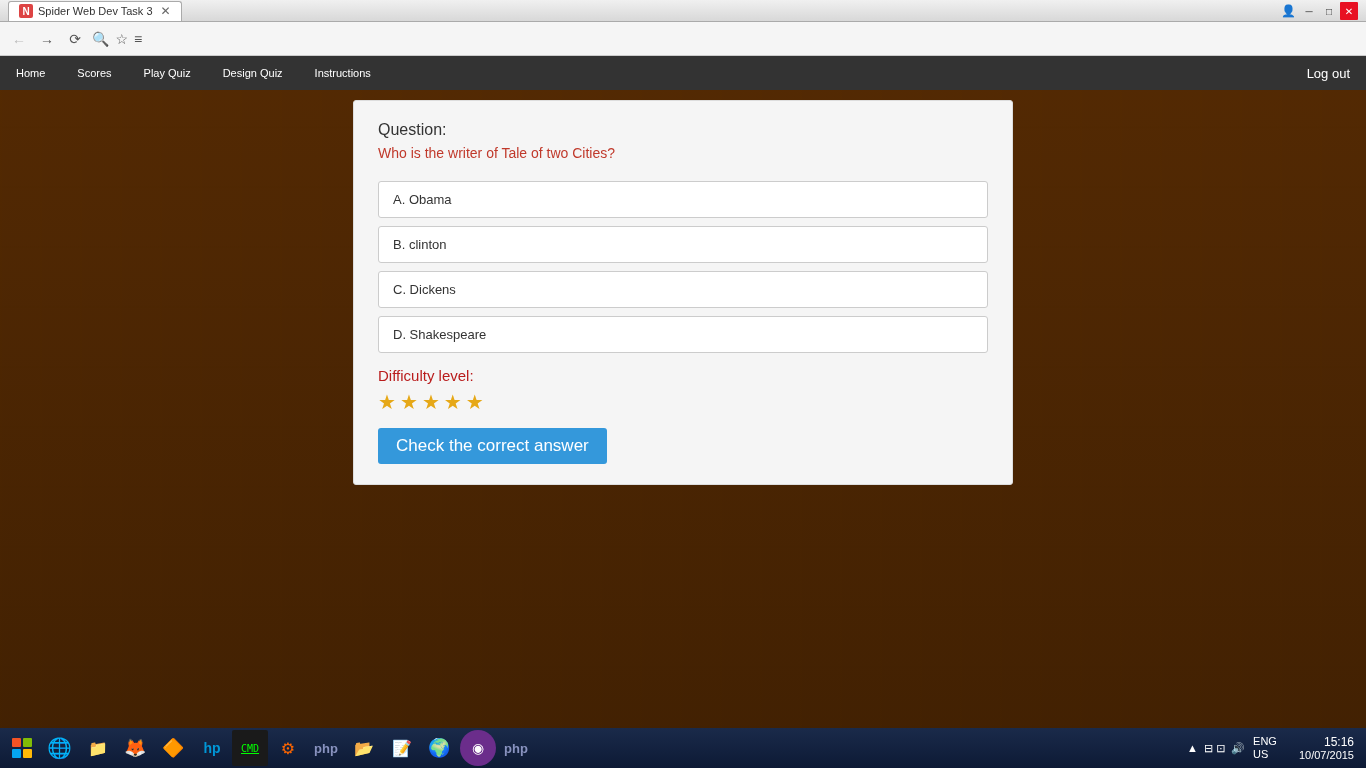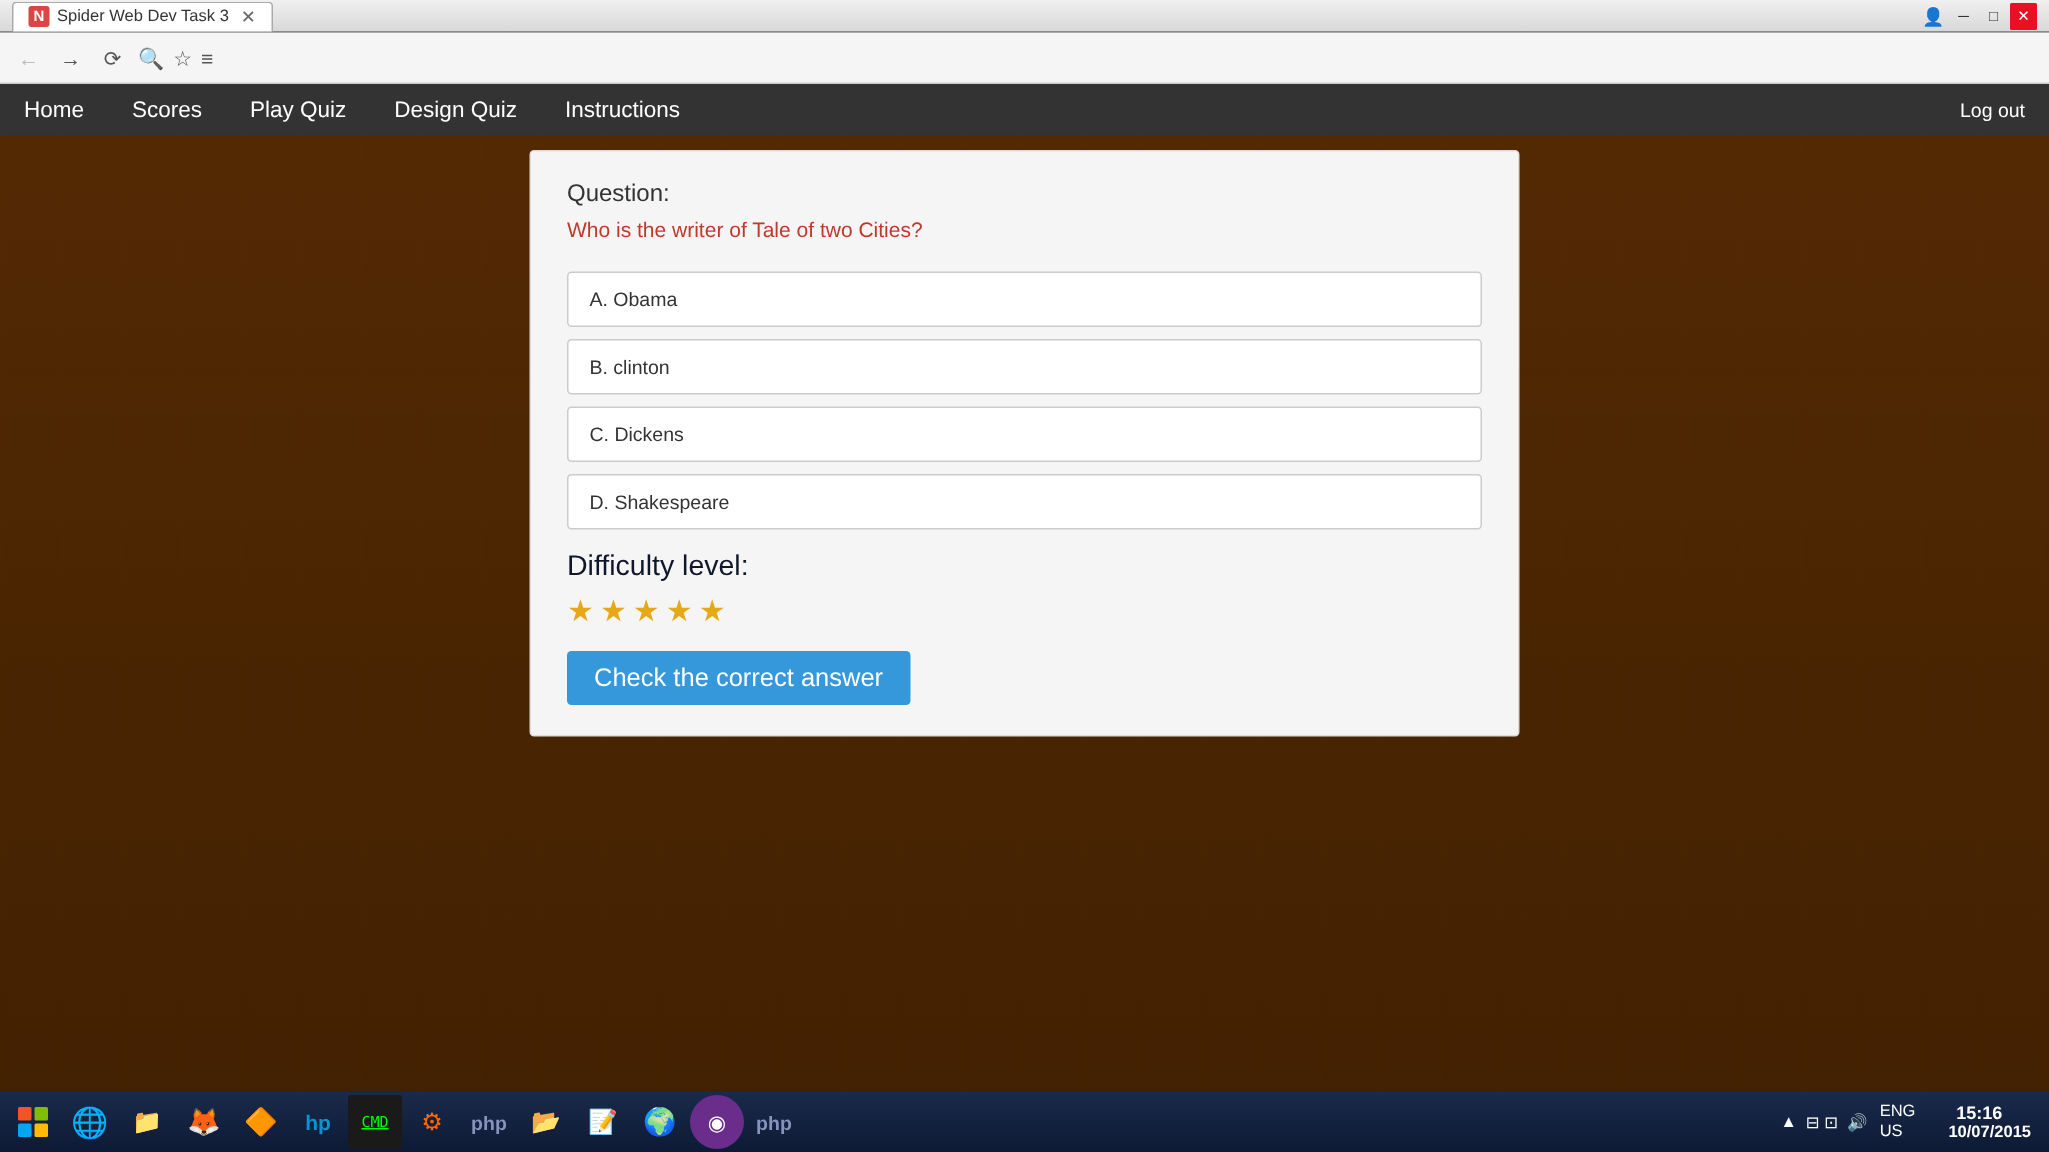--- a/index.html
+++ b/index.html
@@ -131,21 +131,21 @@
       align-items: center;
       padding: 0;
     }
     .navbar-item {
       color: #fff;
       padding: 0 16px;
       height: 34px;
       display: flex;
       align-items: center;
       cursor: pointer;
-      font-size: 15px;
+      font-size: 11px;
       text-decoration: none;
     }
     .navbar-logout {
       margin-left: auto;
       color: #fff;
       padding: 0 16px;
       height: 52px;
       display: flex;
       align-items: center;
       cursor: pointer;
@@ -185,22 +185,22 @@
       text-align: left;
       cursor: pointer;
       font-size: 13px;
       color: #333;
     }
     .difficulty-section {
       margin-top: 14px;
       margin-bottom: 14px;
     }
     .difficulty-label {
-      font-size: 19px;
-      color: #0f172a;
+      font-size: 15px;
+      color: #b91c1c;
       margin-bottom: 6px;
     }
     .stars {
       display: flex;
       gap: 4px;
     }
     .star {
       color: #e6a817;
       font-size: 20px;
     }
@@ -252,22 +252,21 @@
     .taskbar-right {
       margin-left: auto;
       display: flex;
       align-items: center;
       gap: 8px;
       padding-right: 8px;
       color: white;
       font-size: 11px;
     }
     .taskbar-time {
-      text-align: center;
-      font-weight: bold;
+      text-align: right;
     }
     .taskbar-time .time { font-size: 12px; }
     .taskbar-time .date { font-size: 11px; margin-left: 14px; }
     .taskbar-sys {
       display: flex;
       gap: 6px;
       align-items: center;
       font-size: 11px;
       color: white;
     }

